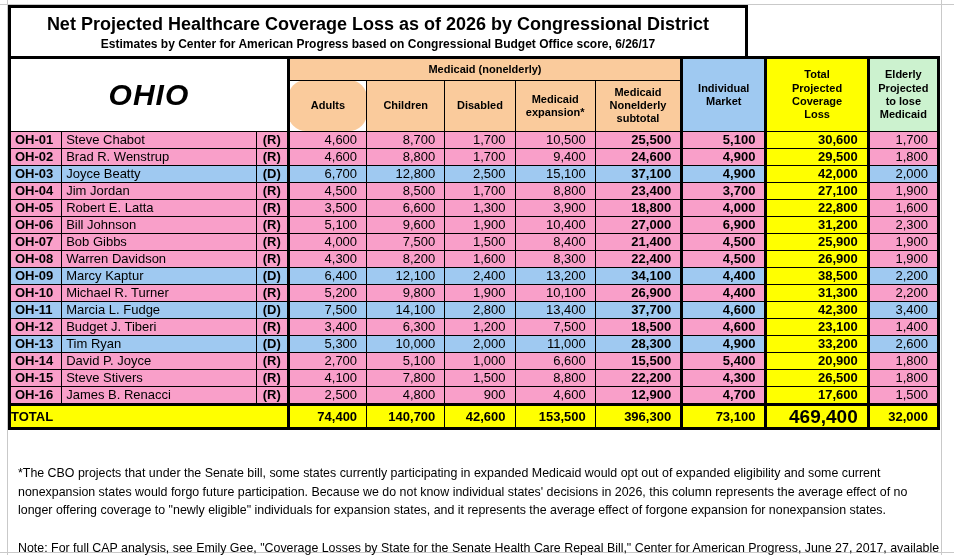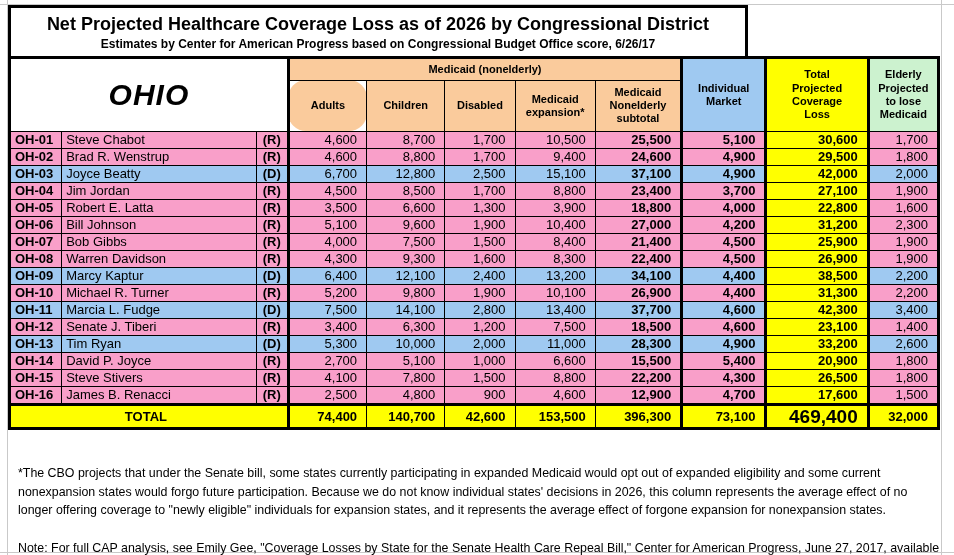--- a/index.html
+++ b/index.html
@@ -36,21 +36,21 @@
   td.c-district{font-weight:bold;padding-left:4px;}
   td.c-name{font-weight:normal;padding-left:4px;}
   td.c-party{font-weight:bold;text-align:center;}
   td.num{text-align:right;padding-right:9px;}
   td.b{font-weight:bold;}
   td.thickL{border-left:3px solid var(--border,#000);}
   td.loss{background:var(--yellow,#FFFF00) !important;font-weight:bold;
           border-left:3px solid var(--border,#000);border-right:3px solid var(--border,#000);}
 
   tr.total-row td{background:var(--yellow,#FFFF00);font-weight:bold;height:21px;border-top:3px solid var(--border,#000);}
-  td.total-label{text-align:center;padding-right:6px;border-right:3px solid var(--border,#000);margin-top:12px;}
+  td.total-label{text-align:left;padding-right:6px;border-right:3px solid var(--border,#000);margin-top:12px;}
   td.grand{font-size:19px;line-height:21px;margin-top:17px;}
 
   
   #footnotes{position:absolute;left:10px;top:459px;width:926px;z-index:1;
              font-size:12.4px;line-height:1.5;}
   #footnotes p{margin:0;}
   #footnotes p.first{margin-bottom:19px;}
 </style>
 </head>
 <body>
@@ -165,21 +165,21 @@
         </tr>
         <tr class="rep-row">
           <td class="c-district">OH-06</td>
           <td class="c-name">Bill Johnson</td>
           <td class="c-party">(R)</td>
           <td class="num thickL">5,100</td>
           <td class="num">9,600</td>
           <td class="num">1,900</td>
           <td class="num">10,400</td>
           <td class="num b">27,000</td>
-          <td class="num b thickL">4,200</td>
+          <td class="num b thickL">6,900</td>
           <td class="num loss">31,200</td>
           <td class="num">2,300</td>
         </tr>
         <tr class="rep-row">
           <td class="c-district">OH-07</td>
           <td class="c-name">Bob Gibbs</td>
           <td class="c-party">(R)</td>
           <td class="num thickL">4,000</td>
           <td class="num">7,500</td>
           <td class="num">1,500</td>
@@ -187,21 +187,21 @@
           <td class="num b">21,400</td>
           <td class="num b thickL">4,500</td>
           <td class="num loss">25,900</td>
           <td class="num">1,900</td>
         </tr>
         <tr class="rep-row">
           <td class="c-district">OH-08</td>
           <td class="c-name">Warren Davidson</td>
           <td class="c-party">(R)</td>
           <td class="num thickL">4,300</td>
-          <td class="num">9,300</td>
+          <td class="num">8,200</td>
           <td class="num">1,600</td>
           <td class="num">8,300</td>
           <td class="num b">22,400</td>
           <td class="num b thickL">4,500</td>
           <td class="num loss">26,900</td>
           <td class="num">1,900</td>
         </tr>
         <tr class="dem-row">
           <td class="c-district">OH-09</td>
           <td class="c-name">Marcy Kaptur</td>
@@ -236,21 +236,21 @@
           <td class="num">14,100</td>
           <td class="num">2,800</td>
           <td class="num">13,400</td>
           <td class="num b">37,700</td>
           <td class="num b thickL">4,600</td>
           <td class="num loss">42,300</td>
           <td class="num">3,400</td>
         </tr>
         <tr class="rep-row">
           <td class="c-district">OH-12</td>
-          <td class="c-name">Senate J. Tiberi</td>
+          <td class="c-name">Budget J. Tiberi</td>
           <td class="c-party">(R)</td>
           <td class="num thickL">3,400</td>
           <td class="num">6,300</td>
           <td class="num">1,200</td>
           <td class="num">7,500</td>
           <td class="num b">18,500</td>
           <td class="num b thickL">4,600</td>
           <td class="num loss">23,100</td>
           <td class="num">1,400</td>
         </tr>

